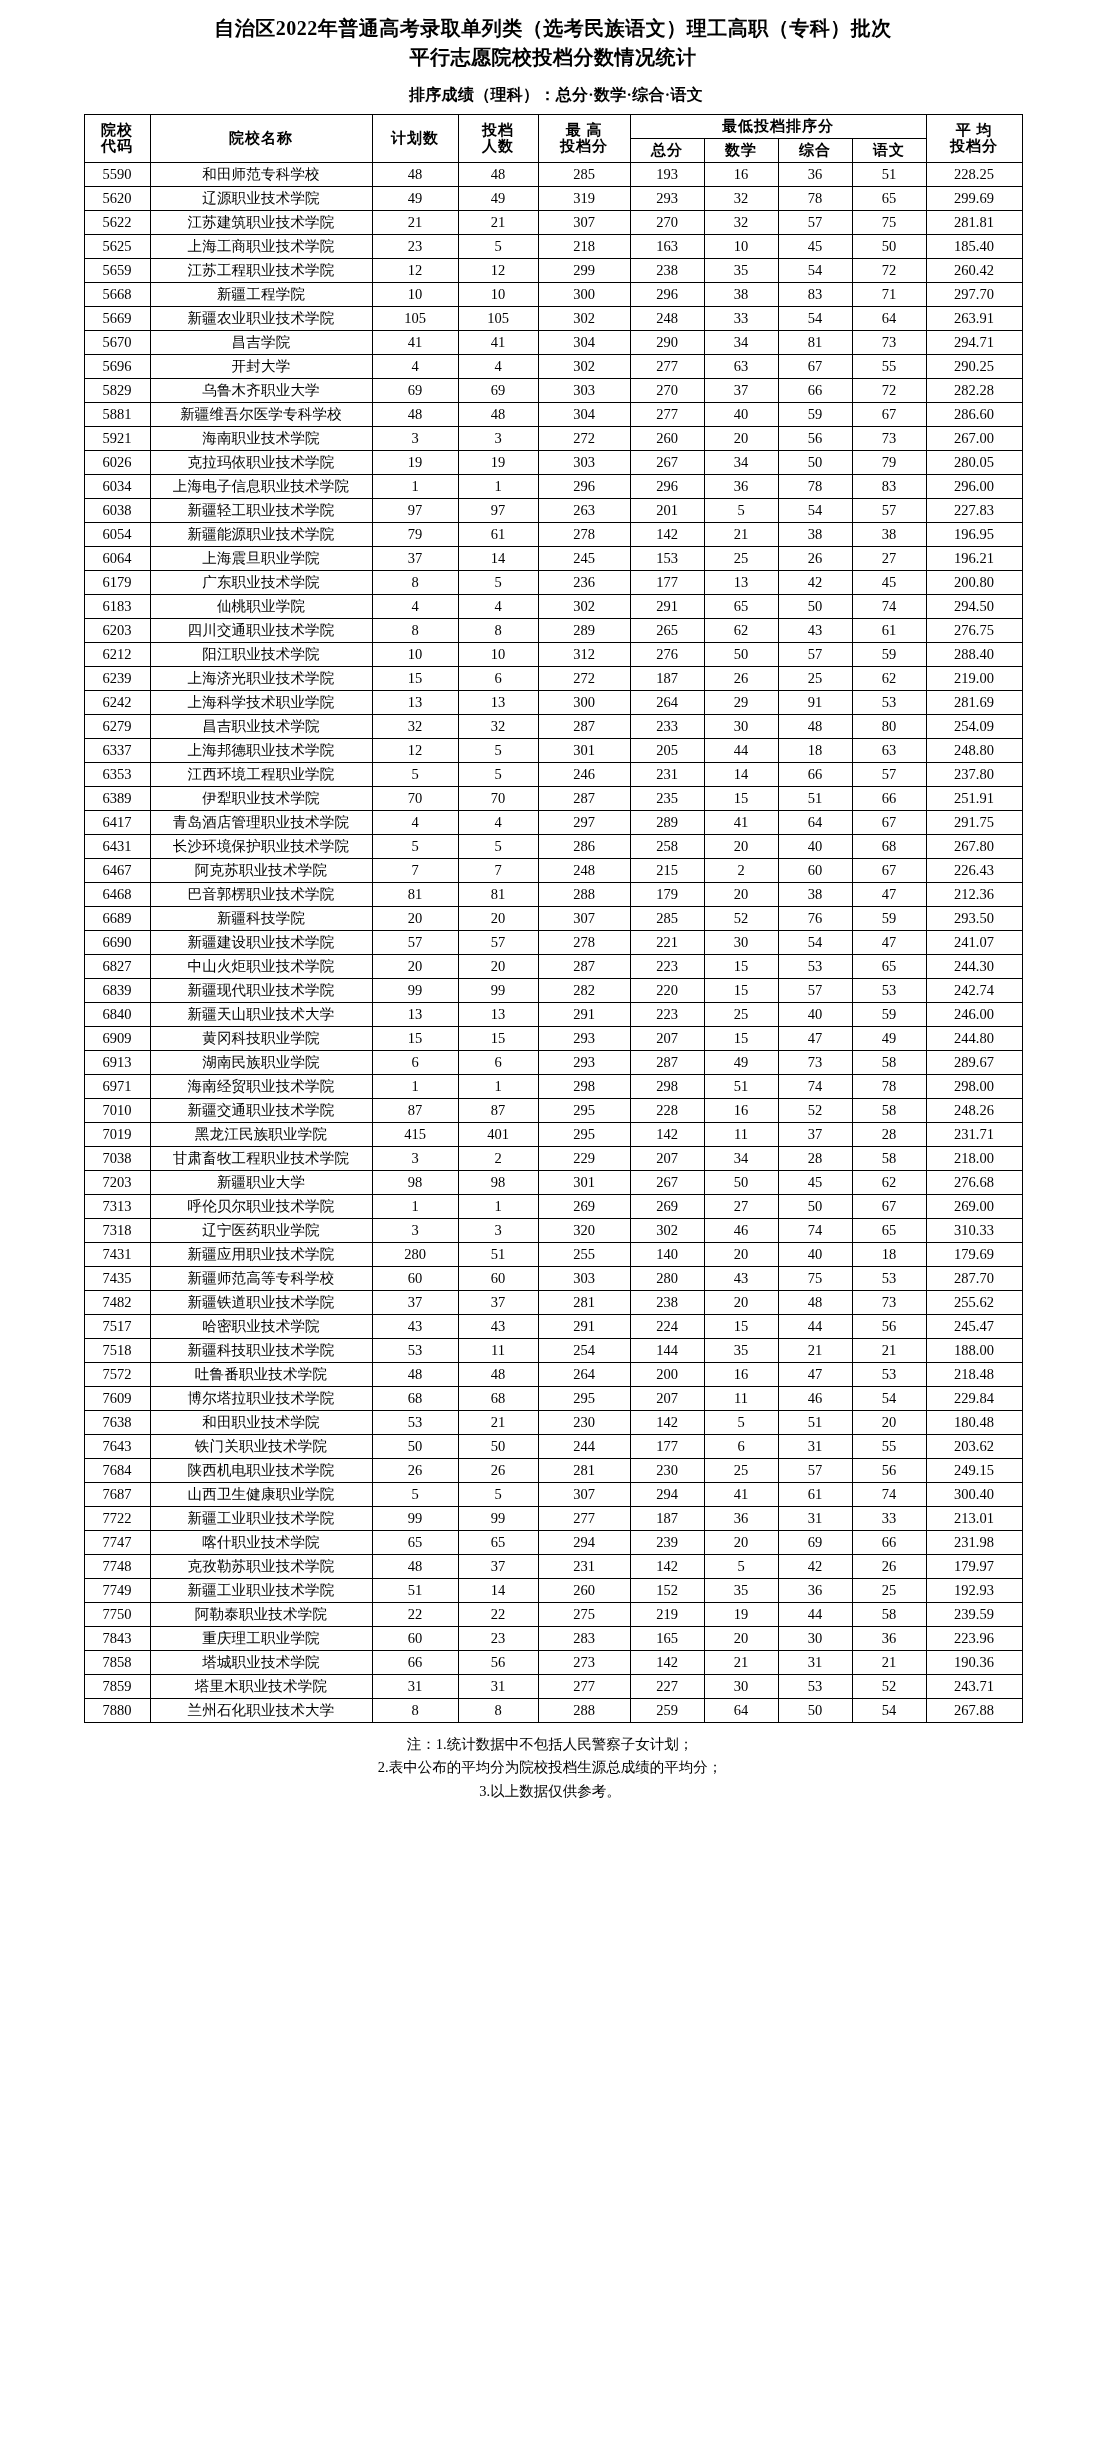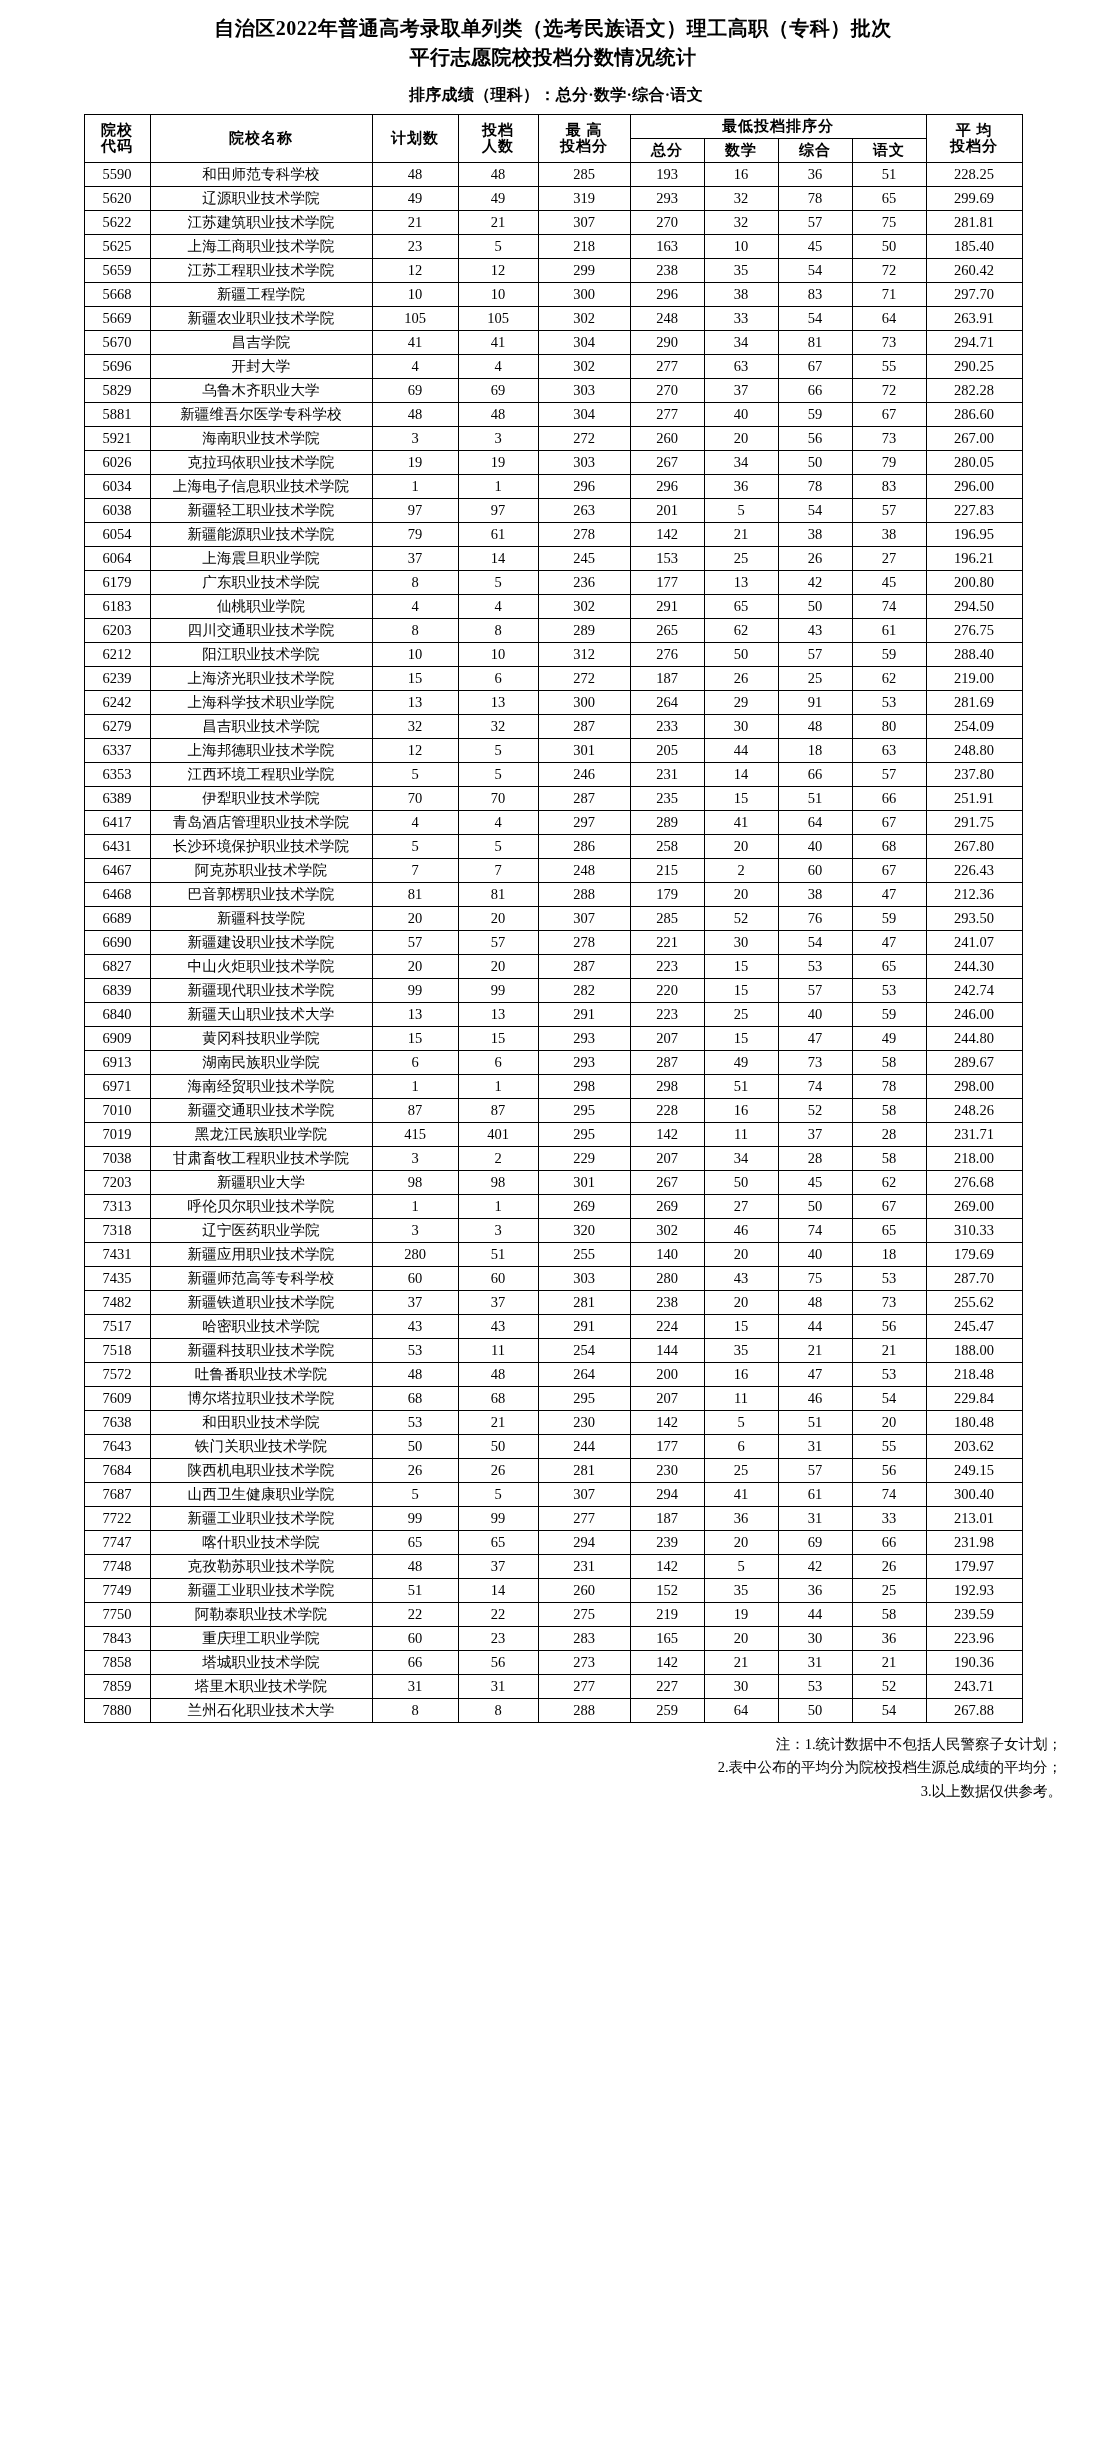--- a/index.html
+++ b/index.html
@@ -72,21 +72,21 @@
 
   td.name {
     text-align: center;
     letter-spacing: 0.2px;
     font-size: 14.5px;
   }
   .notes {
     margin-top: 10px;
     font-size: 14.5px;
     line-height: 1.55;
-    text-align: right;
+    text-align: center;
     padding-right: 6px;
   }
   .notes div { margin-bottom: 1px; }
   .hdr-two-line { line-height: 1.15; }
 </style>
 </head>
 <body>
 
 <div class="page">
 

